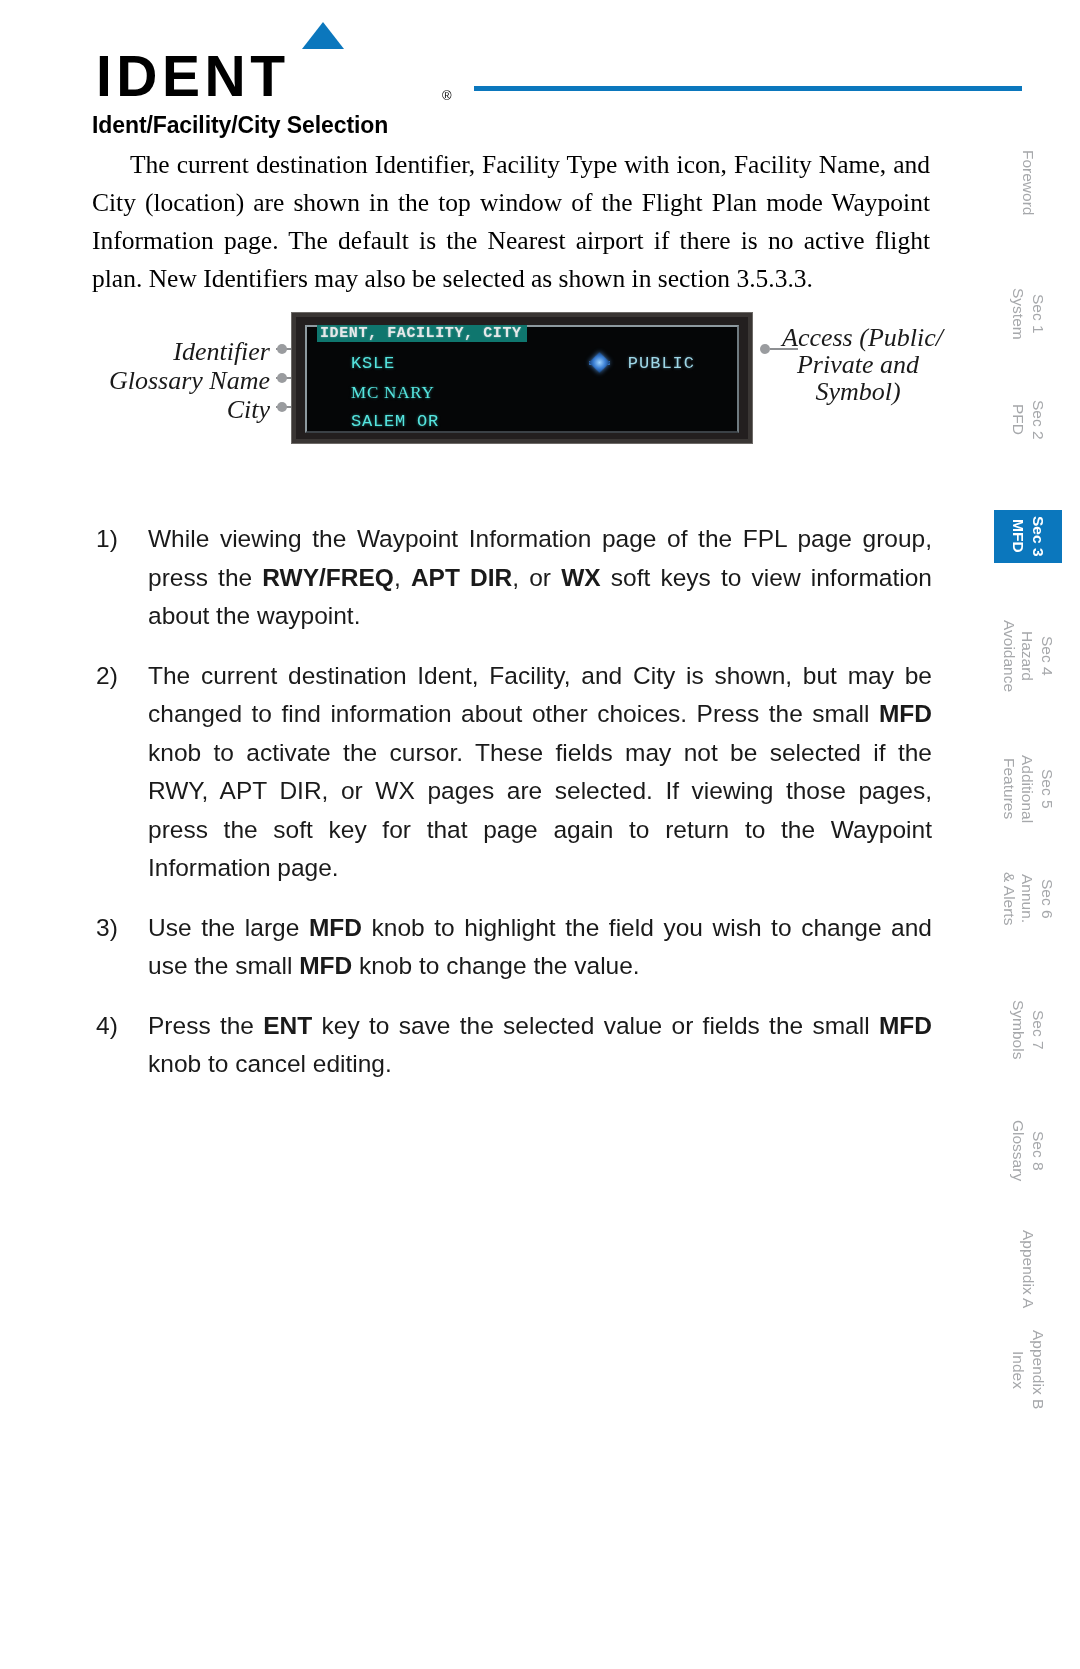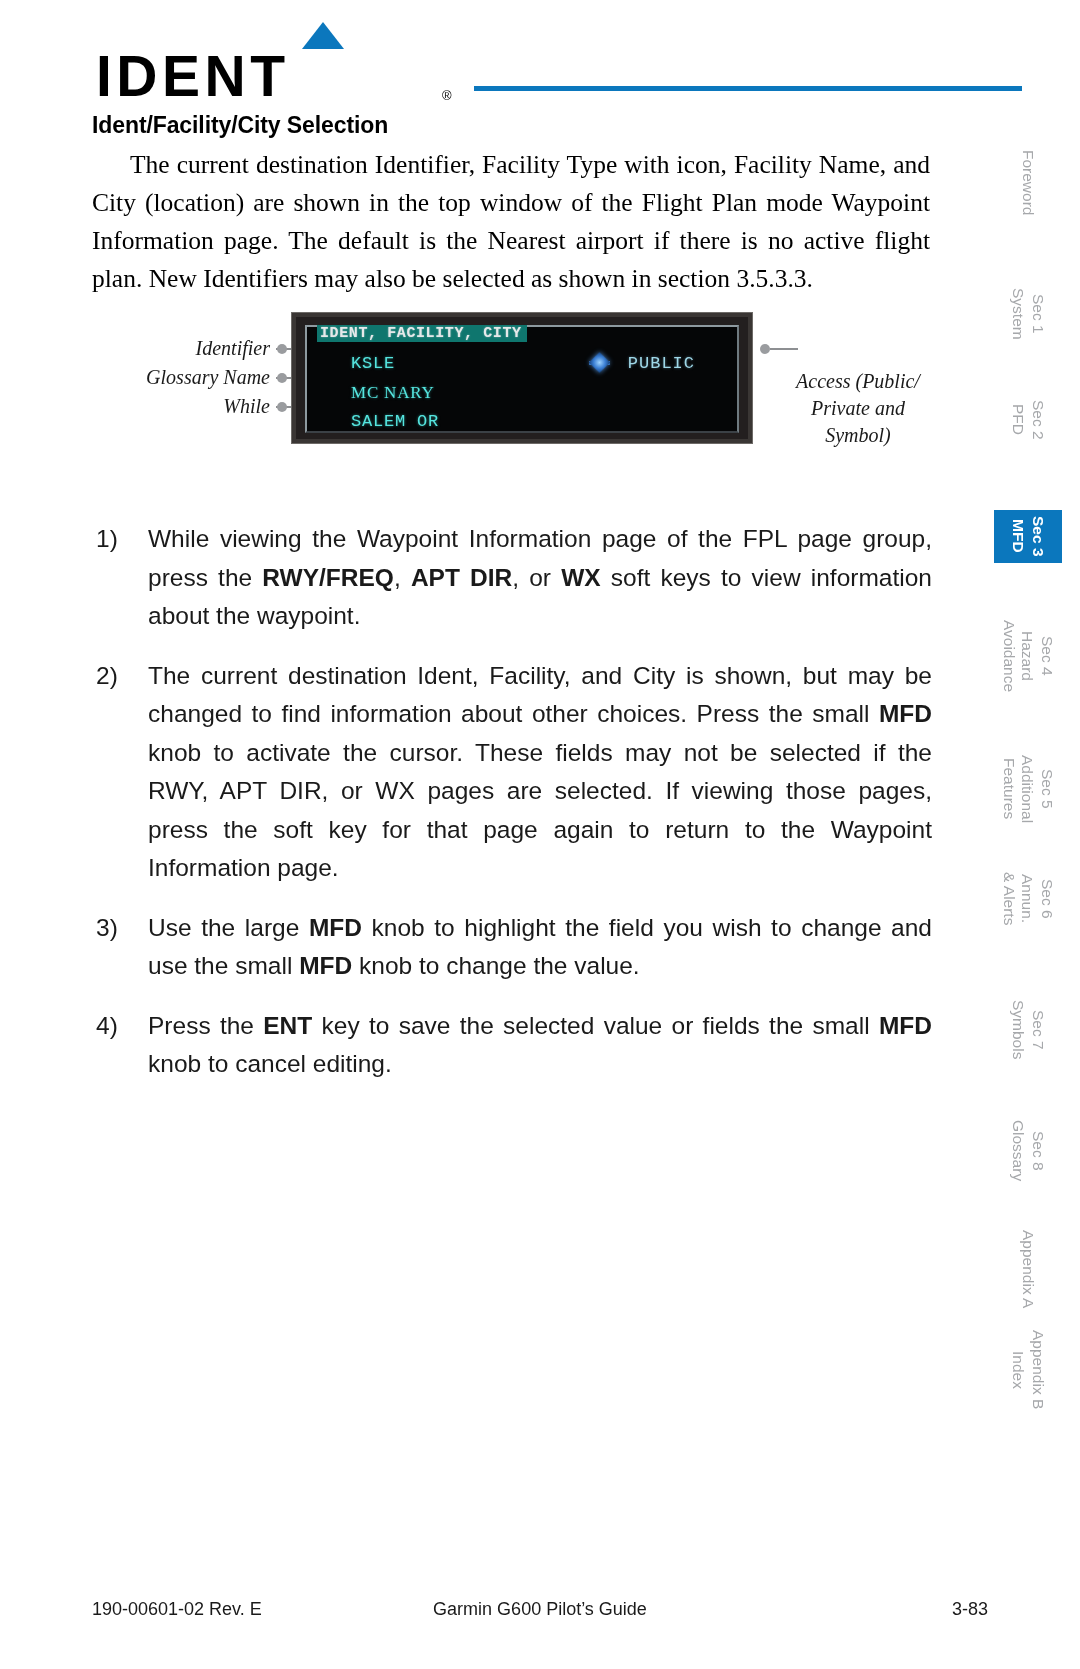--- a/index.html
+++ b/index.html
@@ -177,26 +177,26 @@
     left: 0; top: 7px;
     width: 21px; height: 4px;
     background: linear-gradient(90deg,#1d4d8c,#8cc4ff,#1d4d8c);
   }
 
   
   .callout {
     position: absolute;
     font-family: "Liberation Serif", serif;
     font-style: italic;
-    font-size: 20px;
+    font-size: 26px;
     color: #1a1a1a;
     white-space: nowrap;
   }
   .callout.left { text-align: right; }
-  .callout.right { text-align: center; line-height: 27px; margin-top: 44px; }
+  .callout.right { text-align: center; line-height: 27px; }
 
   .lead {
     position: absolute;
     height: 2px;
     background: #8d8f92;
   }
   .lead-dot {
     position: absolute;
     width: 10px; height: 10px;
     border-radius: 50%;
@@ -312,21 +312,21 @@
   <div class="figure-area">
 
     <div class="callout left" style="left:0; top:37px; width:178px;">Identifier</div>
     <div class="lead" style="left:184px; top:48px; width:26px;"></div>
     <div class="lead-dot" style="left:185px; top:44px;"></div>
 
     <div class="callout left" style="left:0; top:66px; width:178px;">Glossary Name</div>
     <div class="lead" style="left:184px; top:77px; width:26px;"></div>
     <div class="lead-dot" style="left:185px; top:73px;"></div>
 
-    <div class="callout left" style="left:0; top:95px; width:178px;">While</div>
+    <div class="callout left" style="left:0; top:95px; width:178px;">City</div>
     <div class="lead" style="left:184px; top:106px; width:26px;"></div>
     <div class="lead-dot" style="left:185px; top:102px;"></div>
 
     <div class="mfd-panel">
       <div class="mfd-inner">
         <div class="mfd-title">IDENT, FACILITY, CITY</div>
 
         <div class="mfd-row r1">KSLE</div>
         <div class="mfd-row r2">MC NARY</div>
         <div class="mfd-row r3">SALEM OR</div>
@@ -397,19 +397,14 @@
       </div>
       <div class="tab" style="top: 1230px;">
         <span>Appendix A</span>
       </div>
       <div class="tab" style="top: 1330px;">
         <span>Index</span>
         <span>Appendix B</span>
       </div>
     </div>
 
-  <div class="footer">
-    <div class="left">190-00601-02  Rev. E</div>
-    <div class="mid">Garmin G600 Pilot’s Guide</div>
-    <div class="right">3-83</div>
-  </div>
 
 </div>
 
 </body></html>

